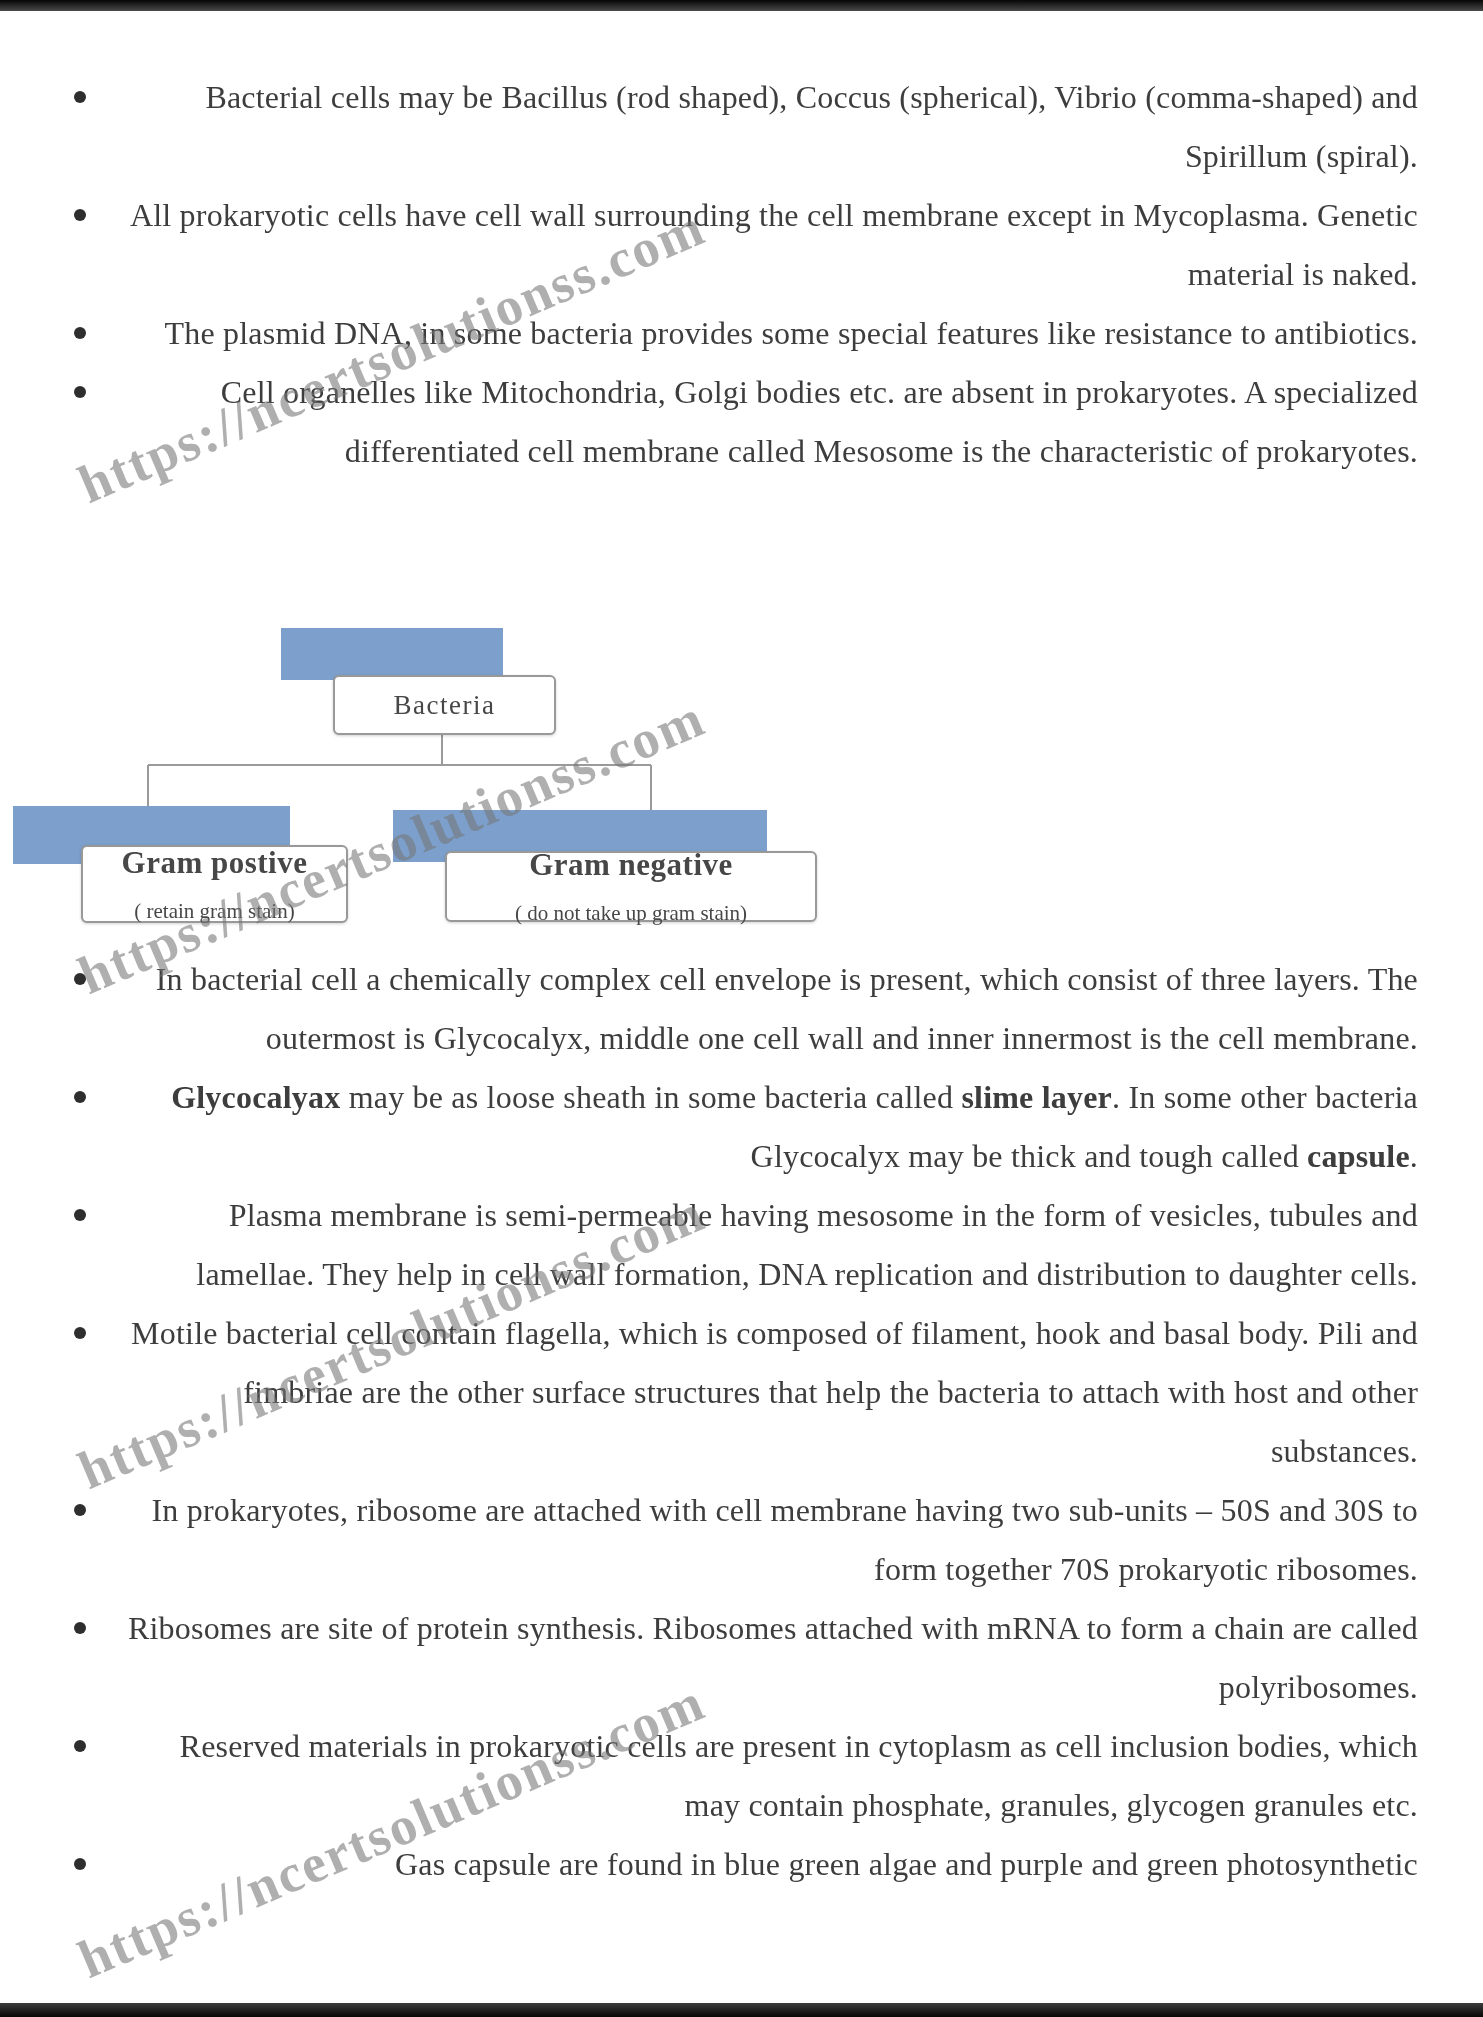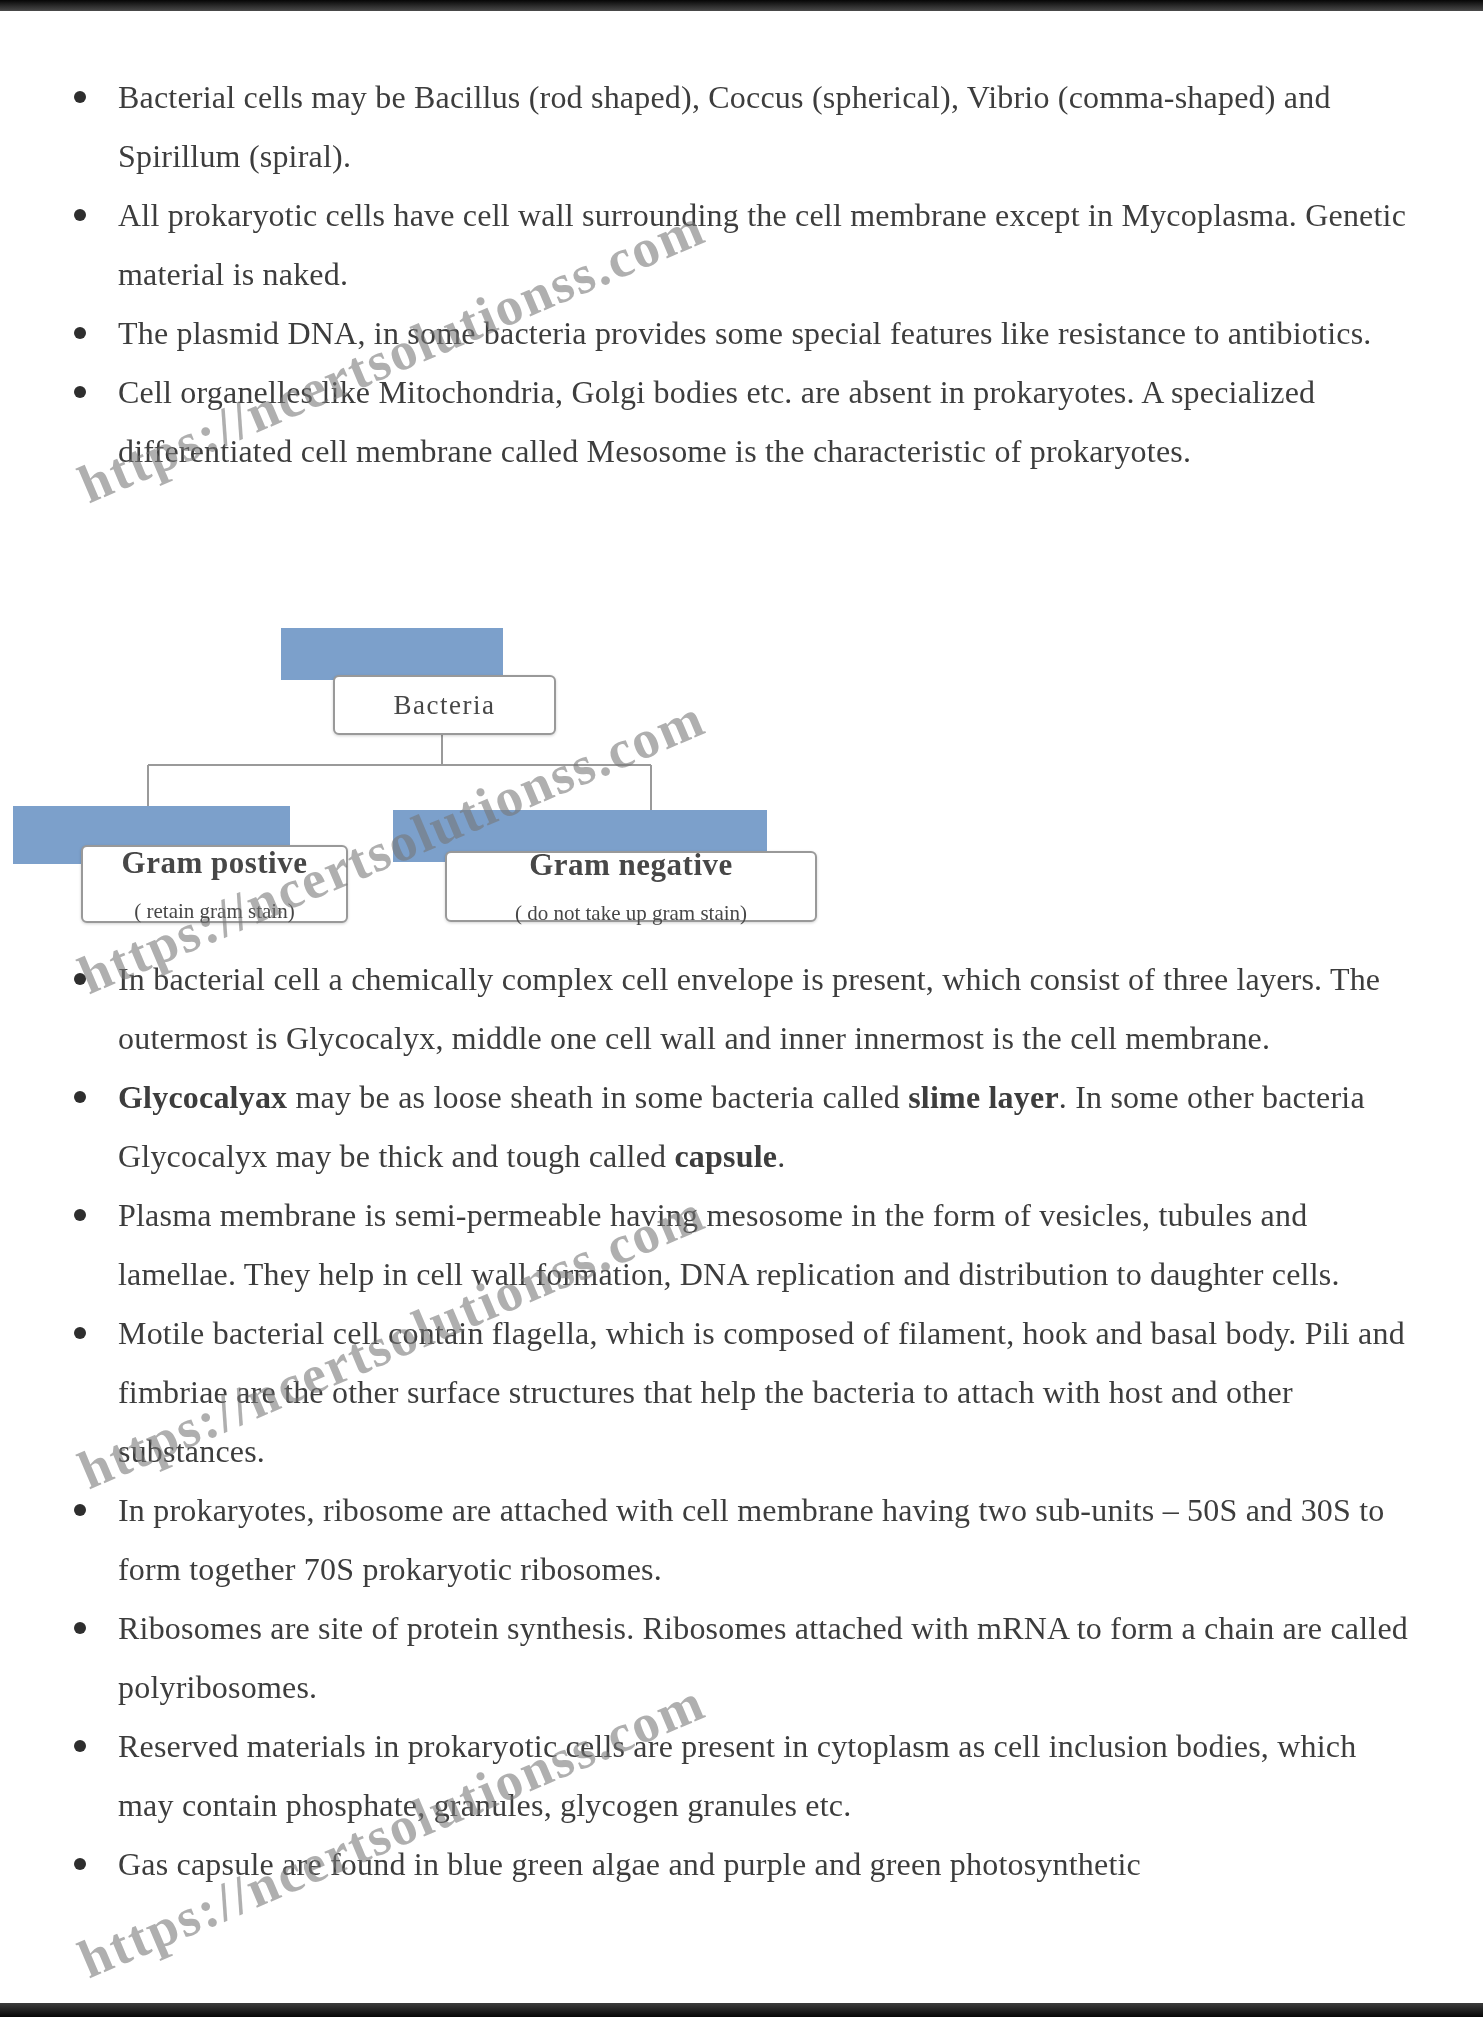--- a/index.html
+++ b/index.html
@@ -16,20 +16,21 @@
   .edge-bar.bottom { bottom: 0; height: 14px; background: linear-gradient(to top, #060606, #3c3c3c); }
 
   .bullet-list {
     position: absolute;
     left: 118px;
     width: 1300px;
     margin: 0;
     padding: 0;
     list-style: none;
     z-index: 1;
+    text-align: right;
   }
   .bullet-list.top-list { top: 68px; }
   .bullet-list.bottom-list { top: 950px; }
   .bullet-list li {
     position: relative;
     font-size: 32px;
     line-height: 59px;
     color: var(--text-color, #3d3d3d);
     letter-spacing: 0.2px;
   }

